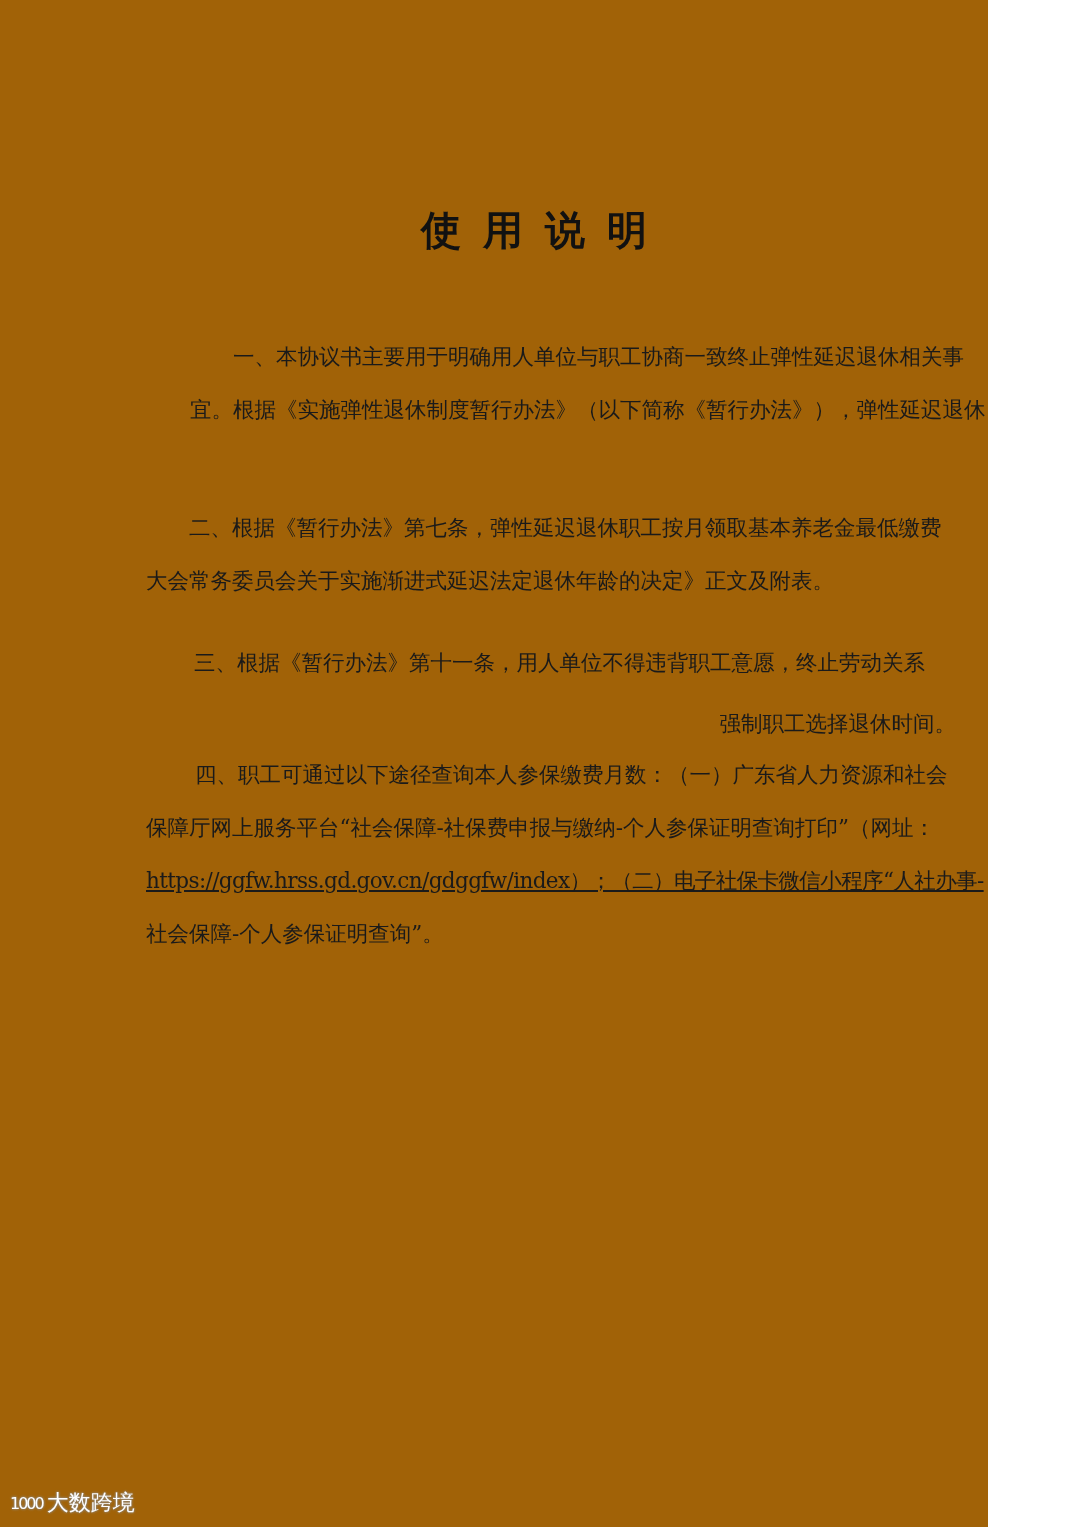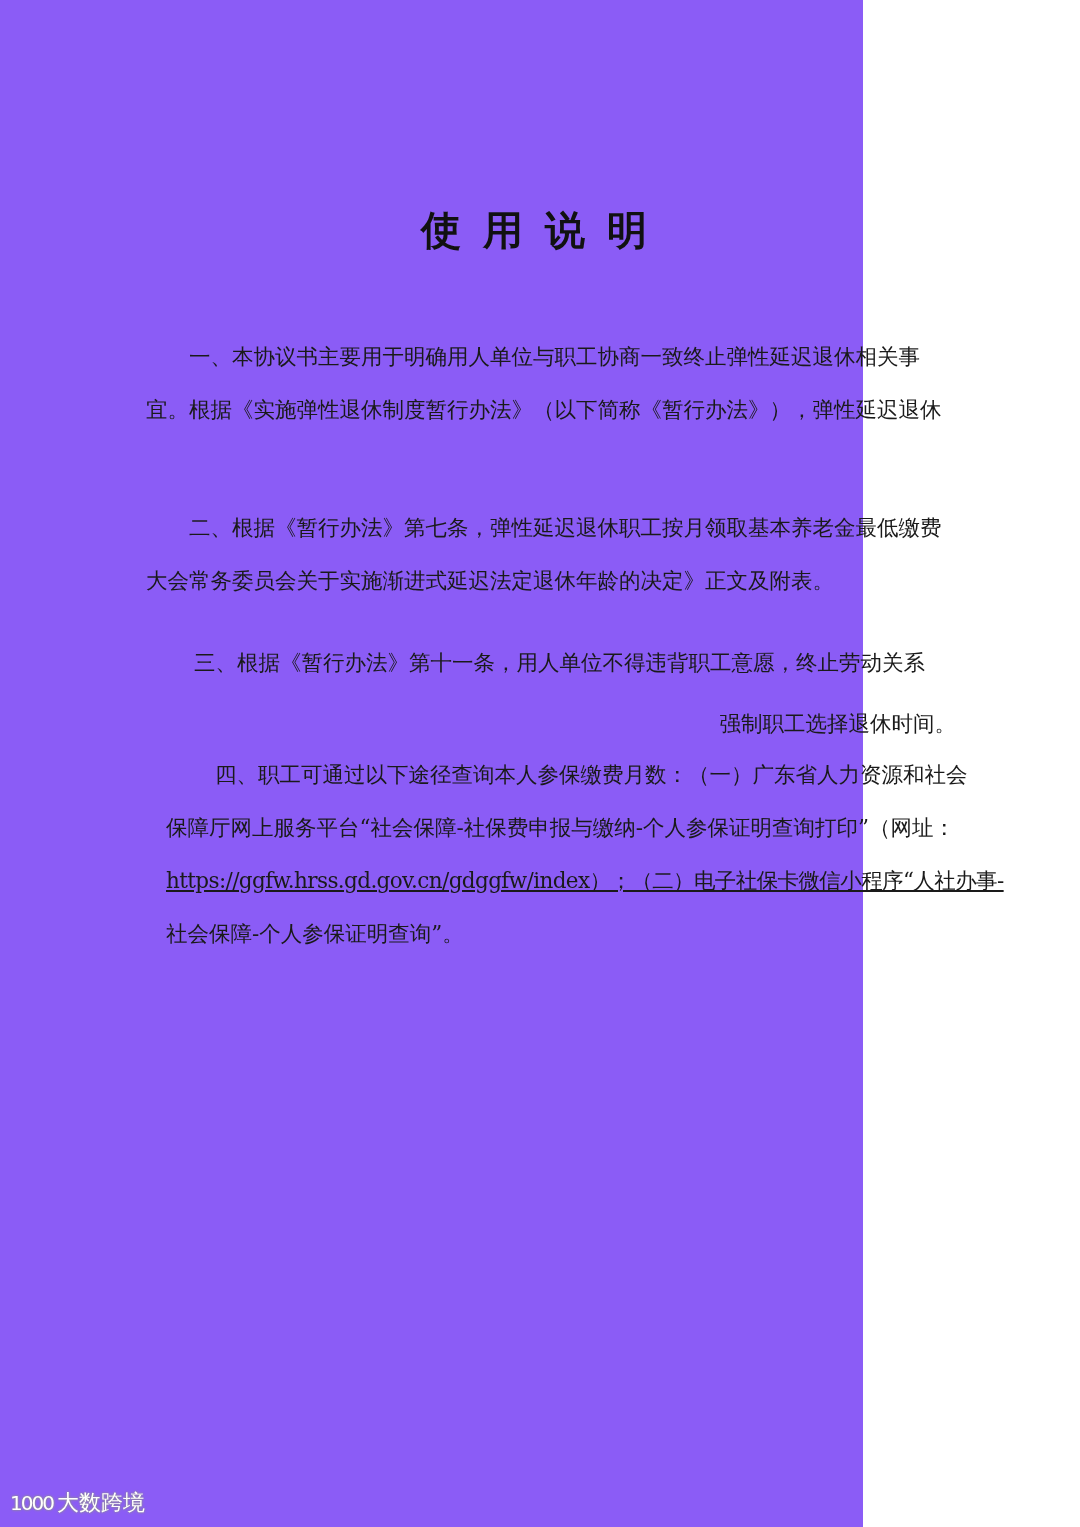--- a/index.html
+++ b/index.html
@@ -1,17 +1,17 @@
 <!DOCTYPE html>
 <html><head>
   <meta charset="utf-8">
   <style>
     html, body { margin: 0; padding: 0; background: #ffffff; }
     body { width: 1080px; height: 1527px; position: relative; overflow: hidden; }
-    .page { position: absolute; left: 0; top: 0; width: 863px; height: 1527px; background: #8b5cf6; }
+    .page { position: absolute; left: 0; top: 0; width: 988px; height: 1527px; background: #a16207; }
     .title {
       position: absolute; left: 0; top: 200px; width: 1090px; text-align: center;
       font-family: "DejaVu Serif", "Liberation Serif", serif;
       font-size: 40px; font-weight: bold; letter-spacing: 22px; color: #111;
       line-height: 60px;
     }
     .body-text {
       position: absolute; left: 146px; width: 810px;
       font-family: "DejaVu Serif", "Liberation Serif", serif;
       font-size: 21.5px; color: #1a1a1a; line-height: 53px;
@@ -20,44 +20,44 @@
     .line { display: block; height: 53px; }
     .indent { padding-left: 43px; }
     .indent2 { padding-left: 48px; }
     .indent3 { padding-left: 49px; }
     .watermark {
       position: absolute; left: 10px; top: 1488px;
       font-family: "DejaVu Sans", sans-serif; font-size: 22px; color: #ffffff;
       text-shadow: 0 0 2px #888, 0 0 3px #999;
       display: flex; align-items: center; gap: 4px;
     }
-    .wm-logo { font-size: 20px; letter-spacing: -2px; }
+    .wm-logo { font-size: 16px; letter-spacing: -2px; }
   </style>
 </head>
 <body>
 
 <div class="page">
   <div class="title">使用说明</div>
 
-  <div class="body-text" style="top:330px;">
+  <div class="body-text" style="top:330px;margin-left:44px;">
     <span class="line indent">一、本协议书主要用于明确用人单位与职工协商一致终止弹性延迟退休相关事</span>
     <span class="line">宜。根据《实施弹性退休制度暂行办法》（以下简称《暂行办法》），弹性延迟退休</span>
   </div>
 
   <div class="body-text" style="top:501px;">
     <span class="line indent">二、根据《暂行办法》第七条，弹性延迟退休职工按月领取基本养老金最低缴费</span>
     <span class="line">大会常务委员会关于实施渐进式延迟法定退休年龄的决定》正文及附表。</span>
   </div>
 
   <div class="body-text" style="top:636px;">
     <span class="line indent2">三、根据《暂行办法》第十一条，用人单位不得违背职工意愿，终止劳动关系</span>
     <span class="line" style="margin-top:8px;text-align:right;">强制职工选择退休时间。</span>
   </div>
 
-  <div class="body-text" style="top:748px;margin-left:20px;">
+  <div class="body-text" style="top:748px;">
     <span class="line indent3">四、职工可通过以下途径查询本人参保缴费月数：（一）广东省人力资源和社会</span>
     <span class="line">保障厅网上服务平台“社会保障-社保费申报与缴纳-个人参保证明查询打印”（网址：</span>
     <span class="line" style="letter-spacing:-0.6px;text-decoration:underline;">https://ggfw.hrss.gd.gov.cn/gdggfw/index）；（二）电子社保卡微信小程序“人社办事-</span>
     <span class="line">社会保障-个人参保证明查询”。</span>
   </div>
 
   <div class="watermark">
     <span class="wm-logo">1000</span>
     <span>大数跨境</span>
   </div>

